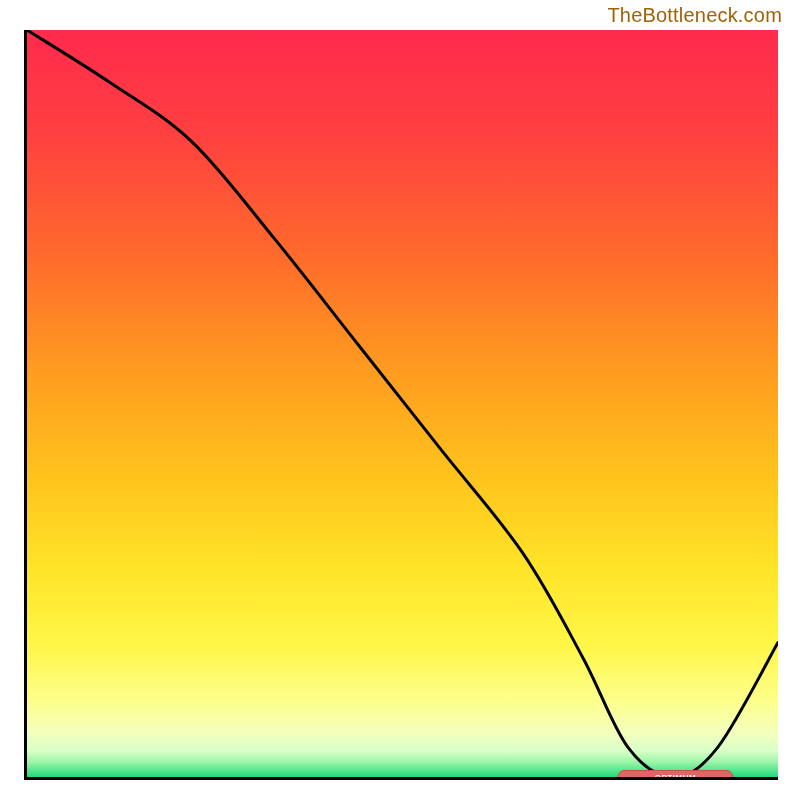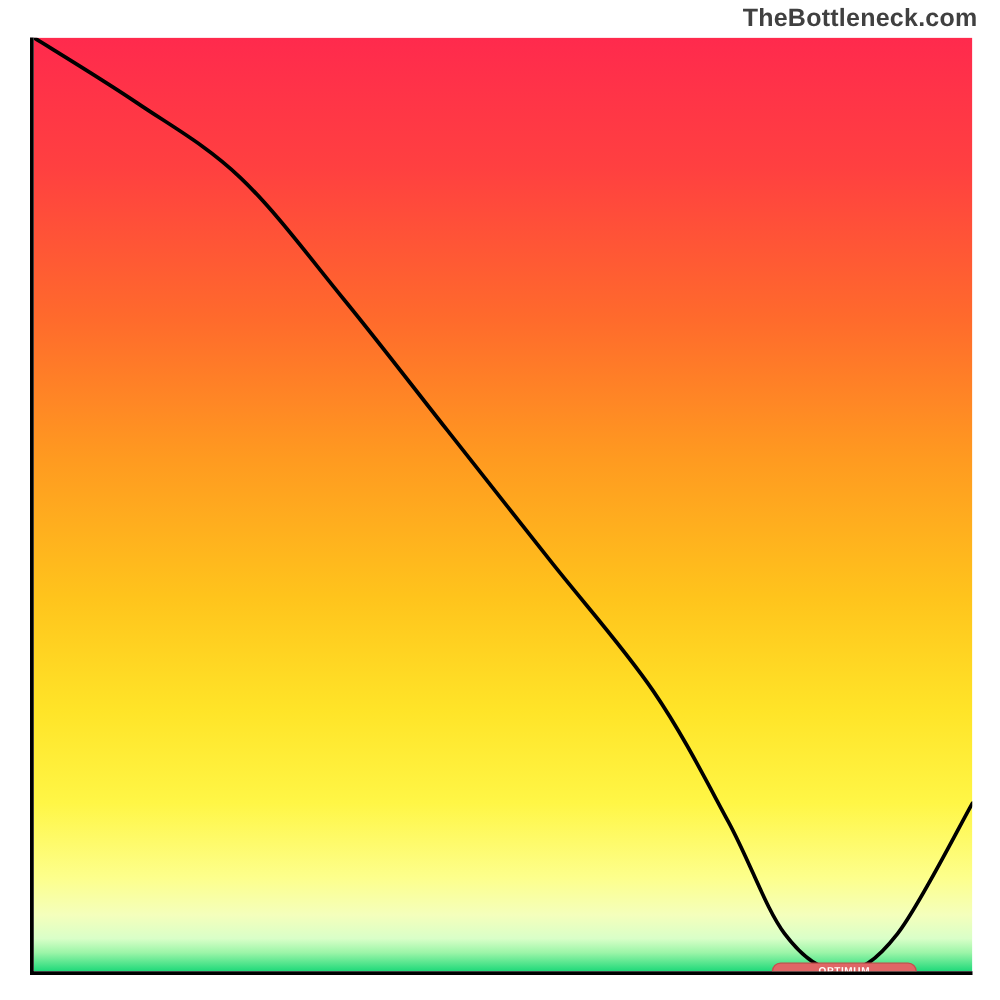--- a/index.html
+++ b/index.html
@@ -14,22 +14,22 @@
   .container {
     position: relative;
     width: 800px;
     height: 800px;
   }
   .attribution {
     position: absolute;
     top: 4px;
     right: 18px;
     font-size: 20px;
-    font-weight: 700;
-    color: #404040;
+    font-weight: 400;
+    color: #a16207;
     letter-spacing: 0.2px;
   }
   .plot-area {
     position: absolute;
     left: 24px;
     top: 30px;
     width: 754px;
     height: 750px;
     box-sizing: border-box;
     border-left: 3px solid #000;

